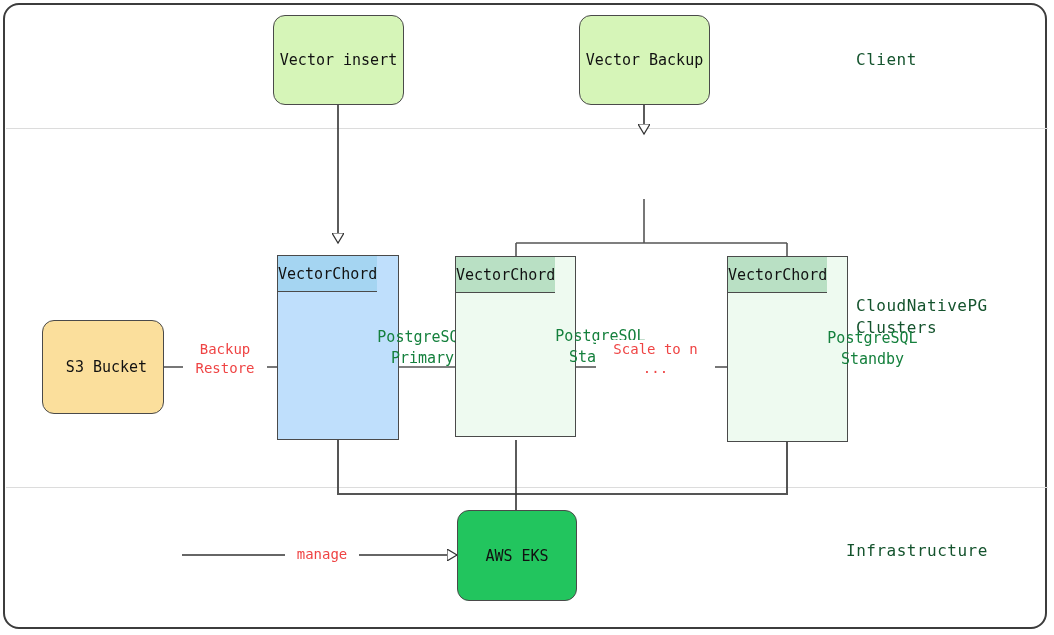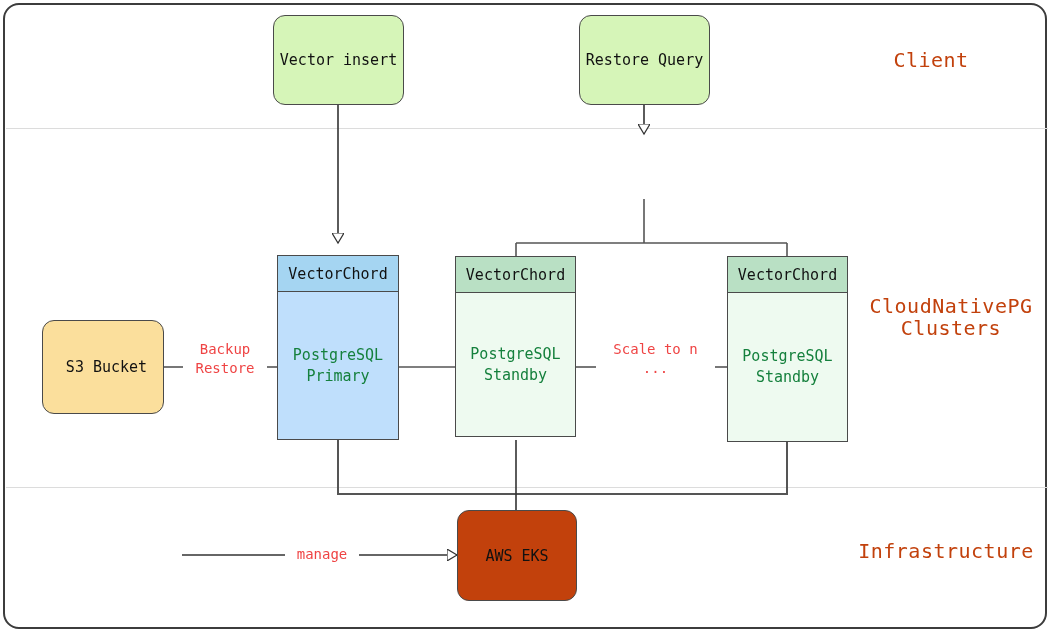--- a/index.html
+++ b/index.html
@@ -28,23 +28,23 @@
   }
   .lane-divider {
     position: absolute;
     left: 6px;
     width: 1042px;
     height: 0;
     border-top: 1px solid #dcdcdc;
   }
   .lane-label {
     position: absolute;
-    text-align: center;
-    color: #c2410c;
-    font-size: 20px;
+    text-align: left;
+    color: #14532d;
+    font-size: 16px;
     line-height: 22px;
     letter-spacing: 0.5px;
     white-space: pre;
   }
   svg.wires {
     position: absolute;
     left: 0;
     top: 0;
     width: 1054px;
     height: 635px;
@@ -64,21 +64,21 @@
   }
   .node.rounded {
     border: 1.6px solid #4a4a4a;
     border-radius: 12px;
   }
   .dbnode {
     position: absolute;
     box-sizing: border-box;
     border: 1.6px solid #4a4a4a;
     display: flex;
-    flex-direction: column;
+    flex-direction: row;
   }
   .db-header {
     box-sizing: border-box;
     height: 36px;
     flex: 0 0 36px;
     display: flex;
     align-items: center;
     justify-content: center;
     border-bottom: 1.6px solid #4a4a4a;
     font-size: 15px;
@@ -147,21 +147,21 @@
     <path d="M182,555 L457,555" fill="none" stroke="#333333" stroke-width="1.6" marker-end="url(#hollow-arrow)"></path>
   </svg>
 
   <div class="lane-label" style="left:856px; top:49px; width:150px;">Client</div>
   <div class="lane-label" style="left:856px; top:295px; width:190px;">CloudNativePG
 Clusters</div>
   <div class="lane-label" style="left:846px; top:540px; width:200px;">Infrastructure</div>
 
   <div class="node rounded" style="left:273px; top:15px; width:131px; height:90px; background:#d6f5b8;">Vector insert</div>
 
-  <div class="node rounded" style="left:579px; top:15px; width:131px; height:90px; background:#d6f5b8;">Restore Query</div>
+  <div class="node rounded" style="left:579px; top:15px; width:131px; height:90px; background:#d6f5b8;">Vector Backup</div>
 
 
   <div class="dbnode" style="left:277px; top:255px; width:122px; height:185px; background:#bfdffc;">
     <div class="db-header" style="background:#a5d5f2;">VectorChord</div>
     <div class="db-body">PostgreSQL
 Primary</div>
   </div>
 
   <div class="dbnode" style="left:455px; top:256px; width:121px; height:181px; background:#eefaf0;">
     <div class="db-header" style="background:#b9e0c4;">VectorChord</div>
@@ -171,21 +171,21 @@
 
   <div class="dbnode" style="left:727px; top:256px; width:121px; height:186px; background:#eefaf0;">
     <div class="db-header" style="background:#b9e0c4;">VectorChord</div>
     <div class="db-body">PostgreSQL
 Standby</div>
   </div>
 
   <div class="node rounded" style="left:42px; top:320px; width:122px; height:94px; background:#fbdf9c;padding-left:7px;">S3 Bucket</div>
 
 
-  <div class="node rounded" style="left:457px; top:510px; width:120px; height:91px; background:#c2410c;">AWS EKS</div>
+  <div class="node rounded" style="left:457px; top:510px; width:120px; height:91px; background:#22c55e;">AWS EKS</div>
 
   <div class="edge-label" style="left:183px; top:340px; width:80px;">Backup
 Restore</div>
 
   <div class="edge-label" style="left:596px; top:340px; width:115px;">Scale to n
 ...</div>
 
   <div class="edge-label" style="left:285px; top:545px; width:70px;">manage</div>
 
 </div>

